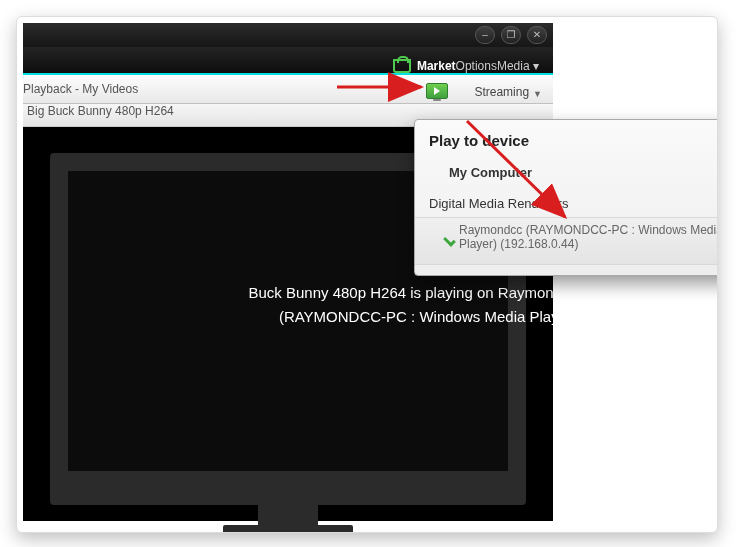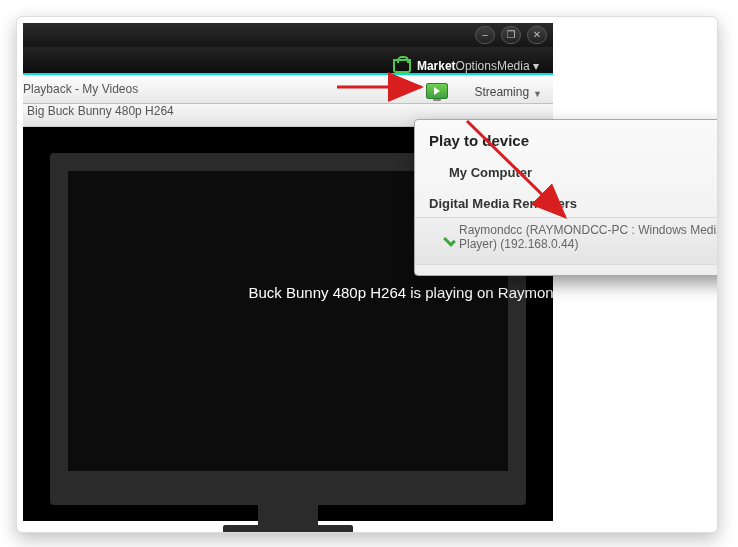--- a/index.html
+++ b/index.html
@@ -24,21 +24,21 @@
 .trackbar{height:22px;background:linear-gradient(#f6f6f6,#e4e4e4);display:flex;align-items:flex-start;padding:0 4px;font-size:12px;color:#555;border-bottom:1px solid #c9c9c9}
 .video-area{position:absolute;top:104px;left:0;right:0;bottom:0;background:#000;display:flex;align-items:center;justify-content:center}
 .monitor-frame{width:440px;height:300px;border:18px solid #2b2b2b;border-bottom-width:34px;border-radius:4px;background:#0c0c0c;position:relative;margin-top:10px}
 .monitor-frame::after{content:"";position:absolute;bottom:-68px;left:50%;transform:translateX(-50%);width:130px;height:14px;background:#2b2b2b;border-radius:2px}
 .monitor-frame::before{content:"";position:absolute;bottom:-56px;left:50%;transform:translateX(-50%);width:60px;height:24px;background:#2b2b2b}
 .status{position:absolute;top:264px;left:10px;right:140px;text-align:right;color:#fff;font-size:15px;line-height:1.6;z-index:5}
 .dropdown{position:absolute;left:397px;top:102px;width:322px;background:linear-gradient(#fafafa,#eee);border:1px solid #a9a9a9;border-radius:4px;box-shadow:0 8px 18px rgba(0,0,0,.4);padding:10px 0;font-size:13px;z-index:20}
 .dd-title{font-weight:bold;font-size:15px;color:#222;padding:2px 14px 8px}
 .dd-item{padding:8px 14px 8px 34px;color:#333;cursor:pointer}
 .dd-item.bold{font-weight:bold}
-.dd-section{font-weight:bold;padding:8px 14px 6px;color:#333}
+.dd-section{font-weight:normal;padding:8px 14px 6px;color:#333}
 .dd-device{padding:5px 14px 13px 30px;font-size:12px;color:#666;background:linear-gradient(#f0f0f0,#e4e4e4);border-top:1px solid #d9d9d9;border-bottom:1px solid #d9d9d9;display:flex;align-items:center;gap:0;cursor:pointer}
 .check{width:14px;height:14px;position:relative;flex:none}
 .check::before{content:"";position:absolute;left:1px;top:5px;width:4px;height:8px;border-left:3px solid #3fa63f;border-bottom:3px solid #3fa63f;transform:rotate(-45deg)}
 svg.annot{position:absolute;left:0;top:0;pointer-events:none;z-index:30}
 </style>
 </head>
 <body>
 
 <div class="outer">
   <div class="win">
@@ -80,20 +80,21 @@
       <span>Big Buck Bunny 480p H264</span>
     </div>
 
     <div class="video-area">
       <div class="monitor-frame"></div>
     </div>
   </div>
 
   <div class="status">
     <div>Buck Bunny 480p H264 is playing on Raymondcc</div>
+    <div>(RAYMONDCC-PC : Windows Media Player)</div>
   </div>
 
   <div class="dropdown">
     <div class="dd-title">Play to device</div>
     <div class="dd-item bold">My Computer</div>
     <div class="dd-section">Digital Media Renderers</div>
     <div class="dd-device">
       <span class="check"></span>
       <span>Raymondcc (RAYMONDCC-PC : Windows Media Player) (192.168.0.44)</span>
     </div>

